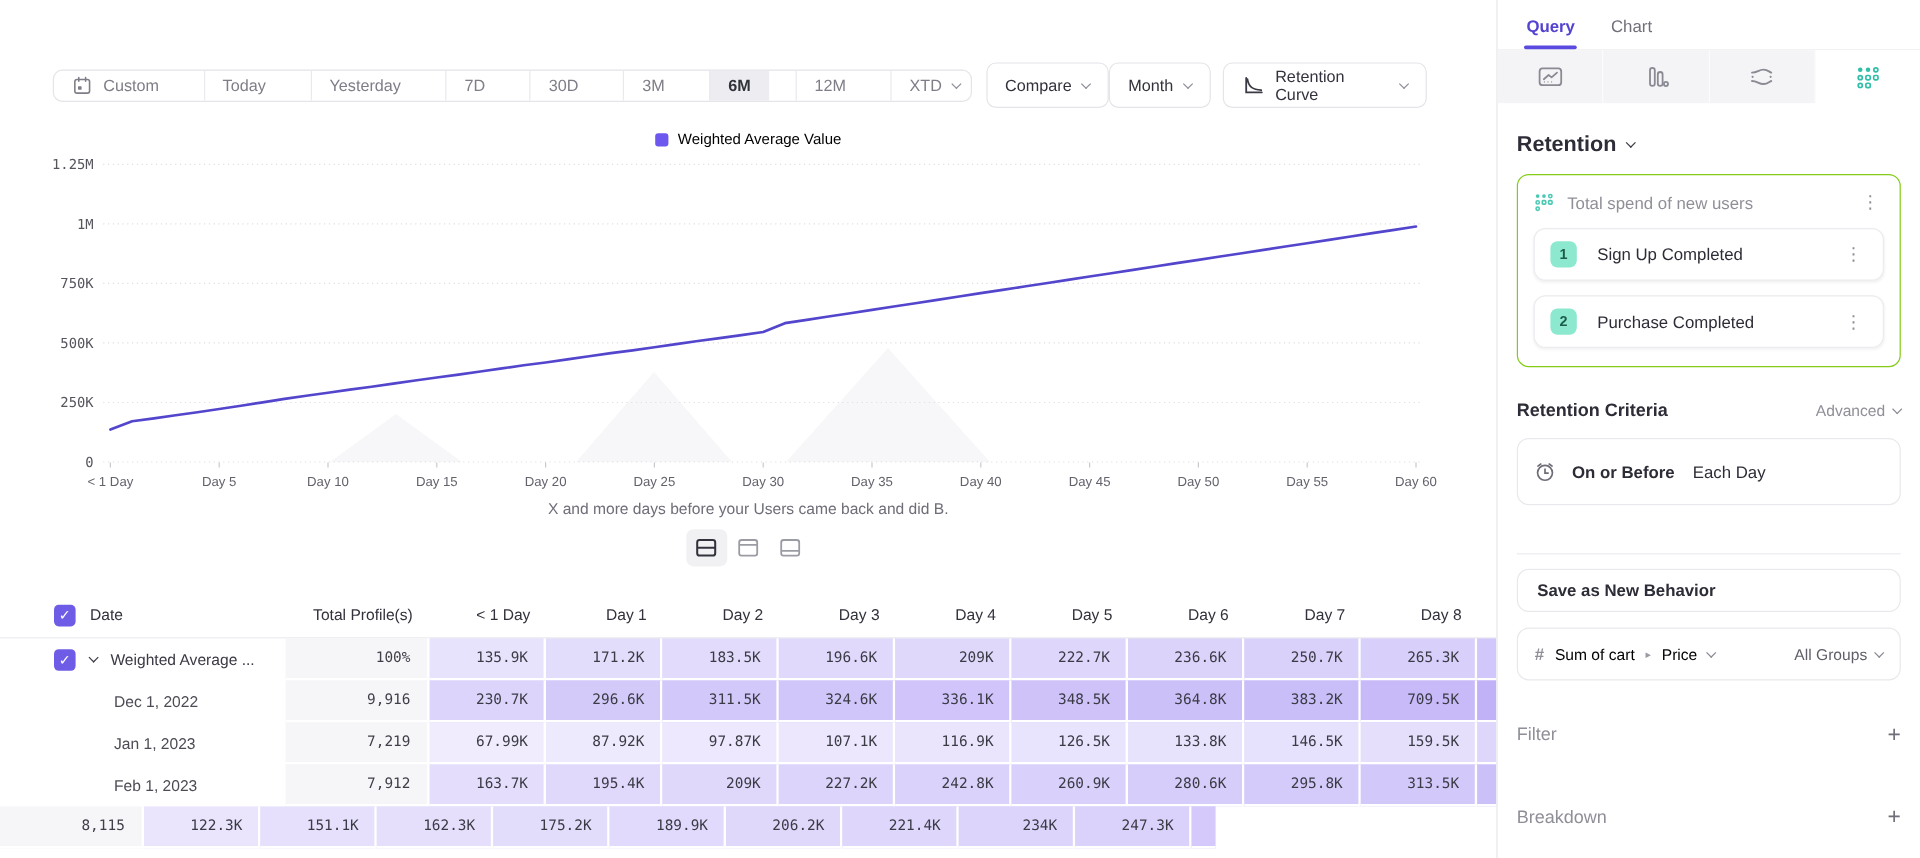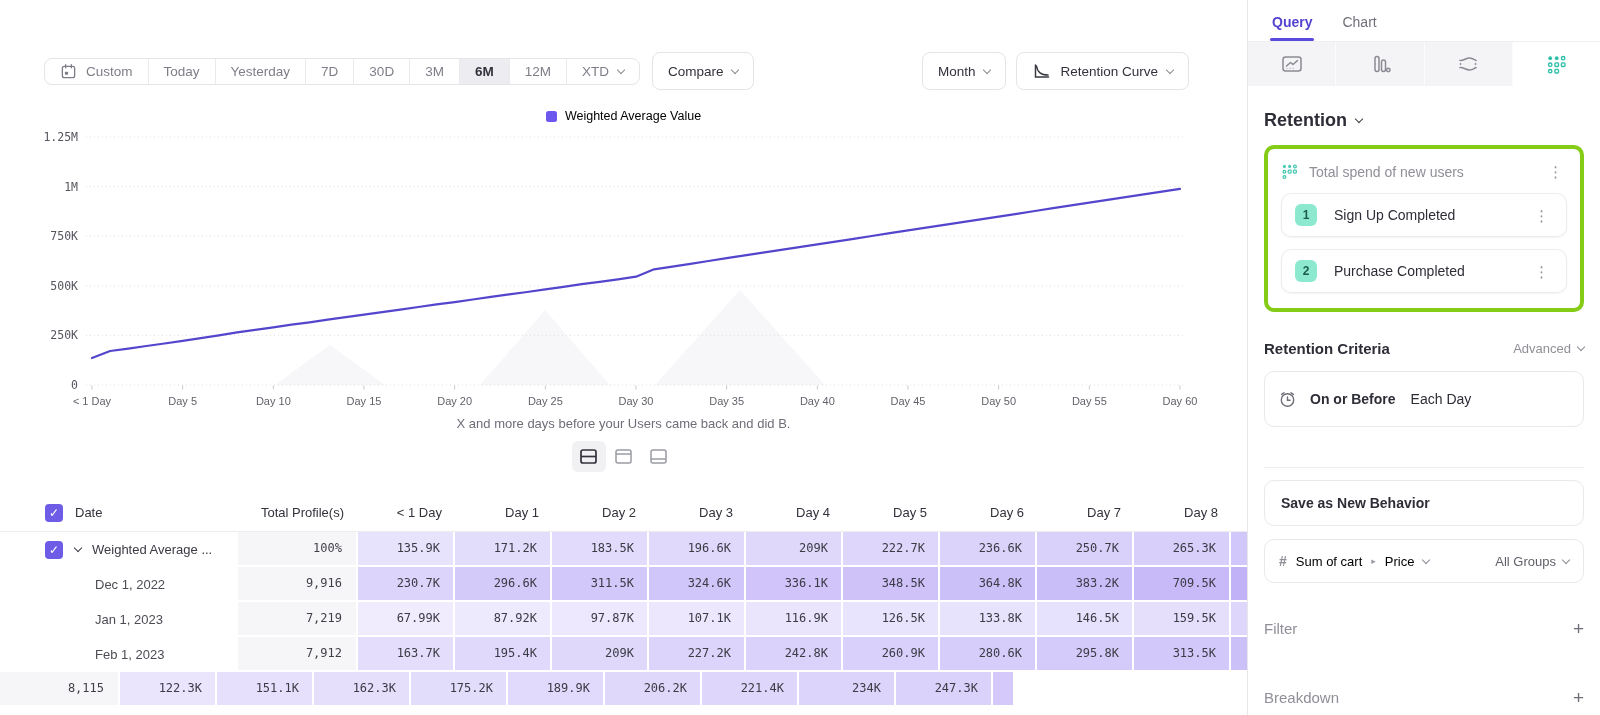--- a/index.html
+++ b/index.html
@@ -4,21 +4,21 @@
 <style>
   * { margin:0; padding:0; box-sizing:border-box; }
   html,body { width:1600px; height:715px; overflow:hidden; background:#fff;
     font-family:"Liberation Sans", sans-serif; color:#3c3c46; }
   .app { display:flex; width:1600px; height:715px; }
   .main { width:1247px; flex:none; overflow:hidden; }
   .sidebar { flex:1; border-left:1px solid #e7e7eb; min-width:0; background:#fff; }
 
   
   .toolbar { display:flex; align-items:center; margin:52px 58px 0 44px; }
-  .seg { display:flex; align-items:center; height:27px; border:1px solid #e4e4e9; border-radius:8px; background:#fff; overflow:hidden; }
+  .seg { display:flex; align-items:center; height:27px; border:1px solid #e4e4e9; border-radius:8px; background:#fff; overflow:hidden;gap:22px; }
   .seg-item { display:flex; align-items:center; gap:9px; padding:0 15px; height:100%;
     font-size:13.5px; color:#7e7e88; border-left:1px solid #e9e9ee; cursor:pointer; white-space:nowrap; }
   .seg-item:first-child { border-left:none; }
   .seg-item.selected { background:#ededf1; color:#32323c; font-weight:700; }
   .btn { display:flex; align-items:center; gap:9px; height:38px; padding:0 15px;
     border:1px solid #e4e4e9; border-radius:8px; font-size:13.5px; color:#32323c; background:#fff; cursor:pointer; }
   .compare-btn { margin-left:12px; }
   .toolbar-right { margin-left:auto; display:flex; gap:10px; }
   .chev { width:6px; height:6px; border-right:1.5px solid #8a8a94; border-bottom:1.5px solid #8a8a94;
     transform:rotate(45deg); margin-top:-3px; flex:none; }
@@ -63,37 +63,37 @@
   .side-tab.active { color:#5443d0; font-weight:600; }
   .side-tab.active::after { content:""; position:absolute; left:-2px; right:-2px; bottom:0; height:3px;
     border-radius:2px; background:#5b4ae0; }
   .report-tabs { display:flex; border-top:1px solid #efeff2; }
   .report-tab { flex:1; height:44px; display:flex; align-items:center; justify-content:center;
     background:#f4f4f6; border-right:1px solid #fbfbfc; color:#8a8a94; cursor:pointer; }
   .report-tab:last-child { border-right:none; }
   .report-tab.selected { background:#fff; color:#2fbfa8; }
   .side-body { padding:0 16px; }
   .section-h { display:flex; align-items:center; gap:9px; margin-top:24px; font-size:18px; font-weight:700; color:#2d2d37; }
-  .behavior-card { margin-top:14px; border:4px solid #84cc16; border-radius:10px; padding:13px 13px 15px; }
+  .behavior-card { margin-top:14px; border:1px solid #84cc16; border-radius:10px; padding:13px 13px 15px; }
   .behavior-head { display:flex; align-items:center; gap:11px; color:#8f8f98; font-size:14px; }
   .kebab { margin-left:auto; color:#8f8f98; font-size:15px; line-height:1; cursor:pointer; padding:2px 4px; }
   .step { display:flex; align-items:center; margin-top:12px; height:44px; border:1px solid #ececf0;
     border-radius:10px; padding:0 13px; box-shadow:0 1px 2px rgba(20,20,40,.05); background:#fff; cursor:pointer; }
   .step-num { width:22px; height:22px; border-radius:6px; background:#8ce9cf; color:#1d5c4a;
     font-size:12px; font-weight:700; display:flex; align-items:center; justify-content:center; flex:none; }
   .step-label { margin-left:17px; font-size:14px; color:#2d2d37; }
   .criteria-row { display:flex; align-items:center; margin-top:28px; }
   .criteria-label { font-size:15px; font-weight:700; color:#2d2d37; }
   .advanced { margin-left:auto; display:flex; gap:7px; align-items:center; color:#8f8f98; font-size:13px; cursor:pointer; }
   .criteria-card { margin-top:14px; border:1px solid #e9e9ed; border-radius:10px; height:56px;
     display:flex; align-items:center; gap:13px; padding:0 13px; cursor:pointer; }
   .timing-bold { font-weight:700; font-size:14px; color:#2d2d37; }
   .timing-rest { font-size:14px; margin-left:2px; color:#2d2d37; }
   .h-divider { border-top:1px solid #ececef; margin-top:40px; }
-  .save-box { margin-top:12px; border:1px solid #e9e9ed; border-radius:10px; height:46px;
+  .save-box { margin-top:12px; border:1px solid #e9e9ed; border-radius:10px; height:36px;
     display:flex; align-items:center; padding:0 16px; font-size:14px; font-weight:600; color:#2d2d37; cursor:pointer; }
   .measure-card { margin-top:13px; border:1px solid #e9e9ed; border-radius:10px; height:44px;
     display:flex; align-items:center; gap:9px; padding:0 14px; font-size:13px; }
   .hash { color:#8f8f98; font-weight:600; font-size:14px; }
   .prop { color:#000000; cursor:pointer; }
   .caret { color:#9a9aa3; font-size:9px; }
   .groups { margin-left:auto; display:flex; align-items:center; gap:7px; color:#5f5f69; cursor:pointer; }
   .add-row { display:flex; align-items:center; margin-top:36px; color:#8f8f98; font-size:15px; }
   .add-row.breakdown { margin-top:50px; }
   .plus { margin-left:auto; color:#6f6f79; font-size:19px; font-weight:400; cursor:pointer; line-height:1; }

